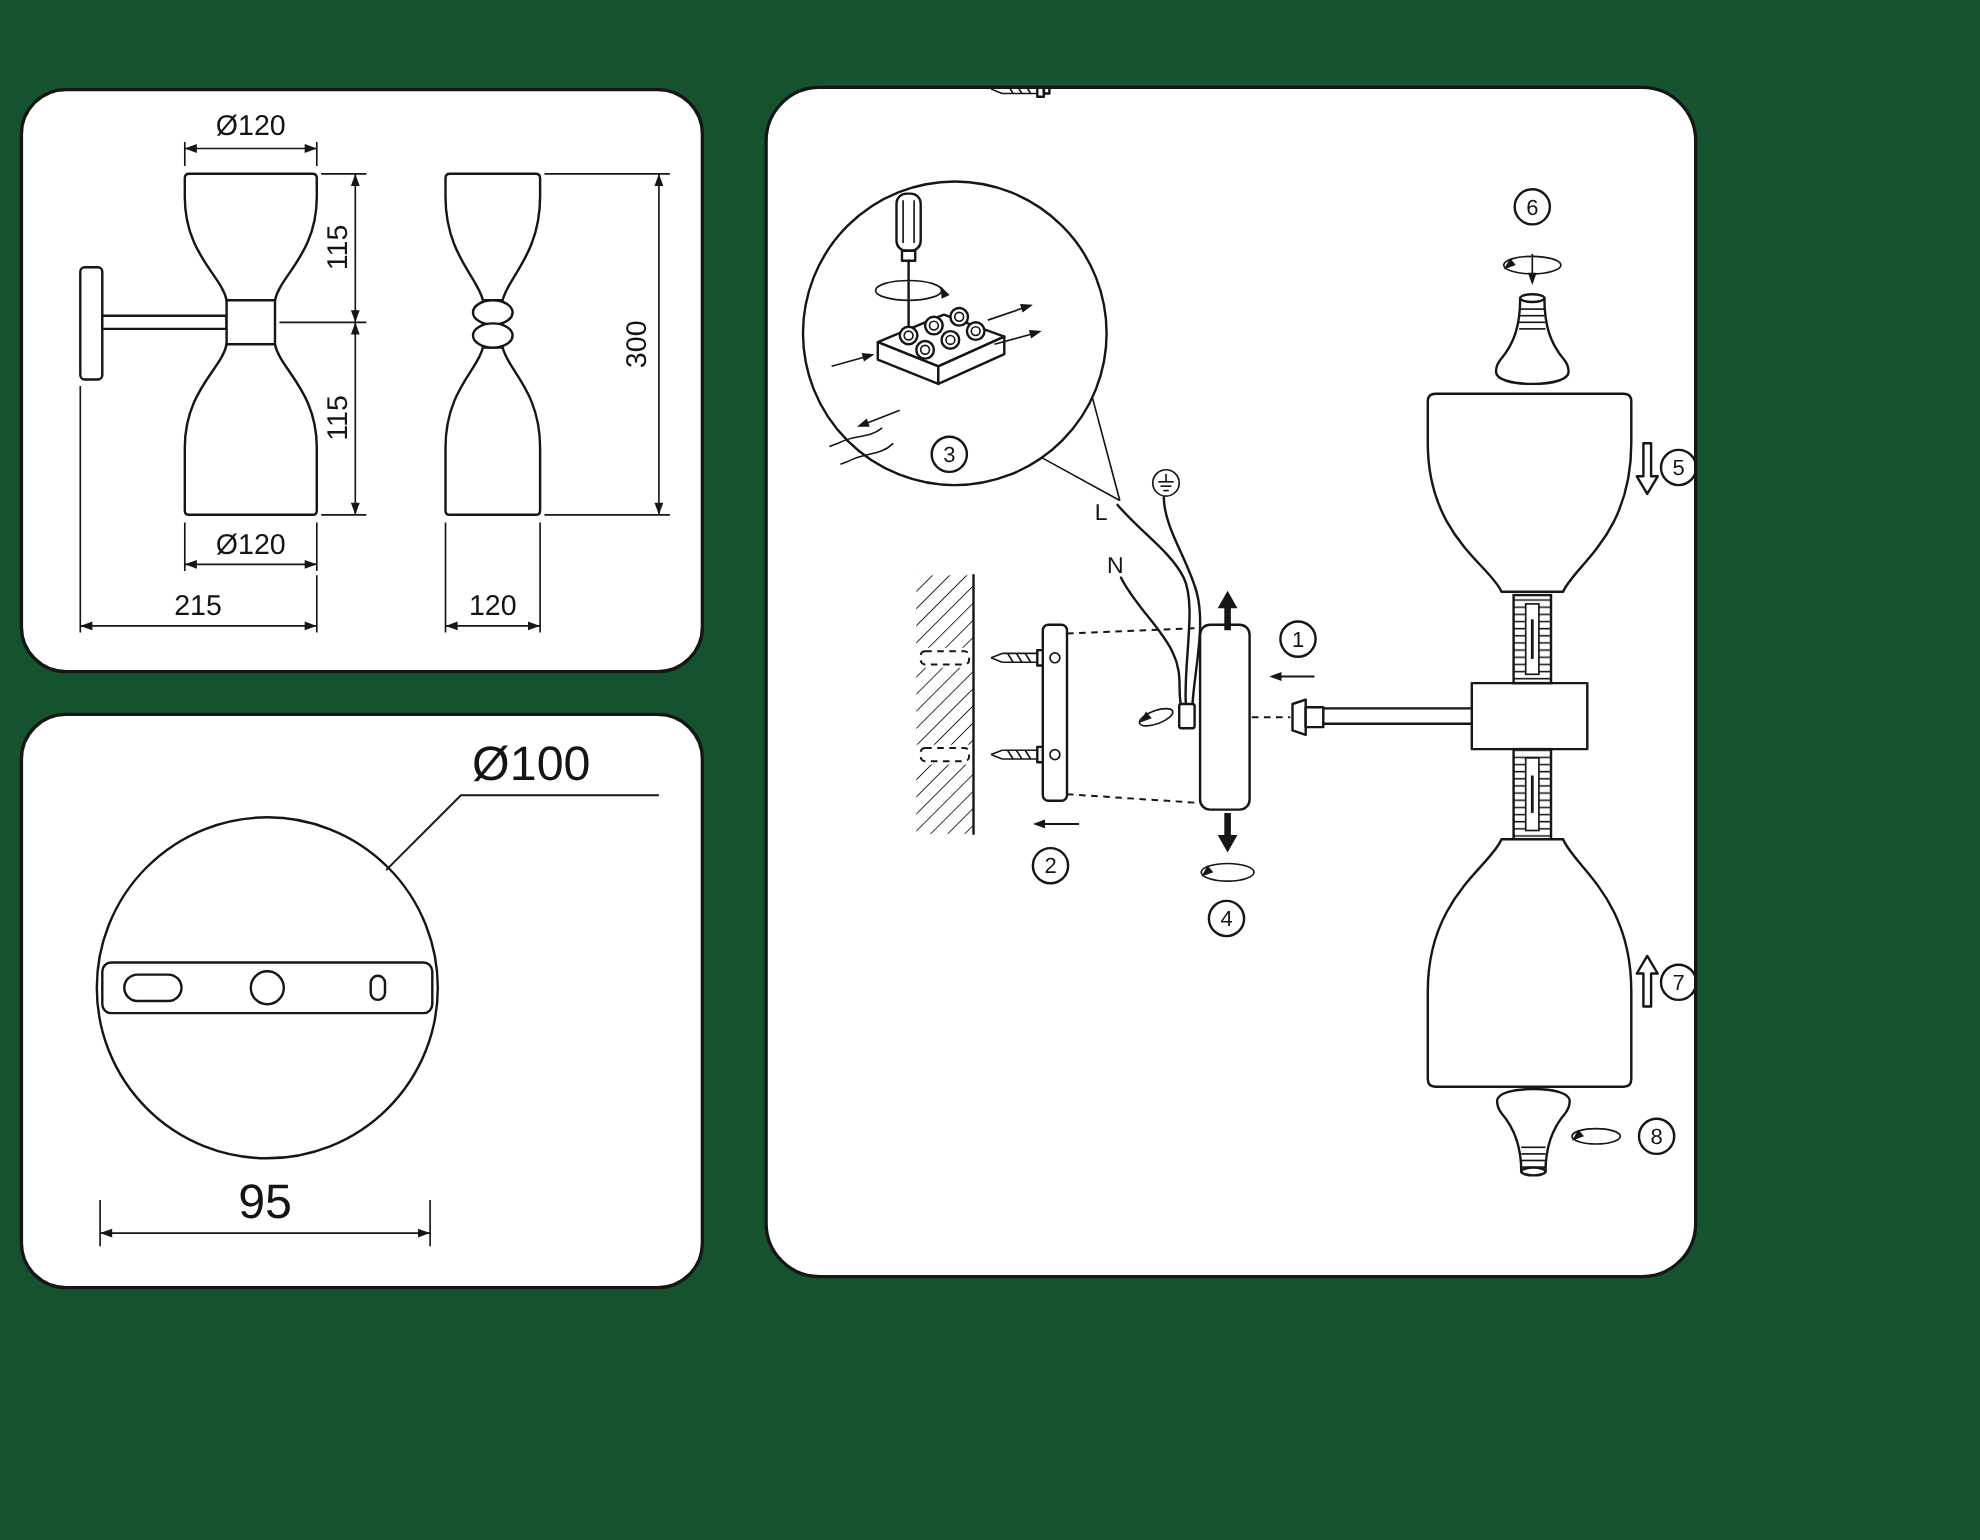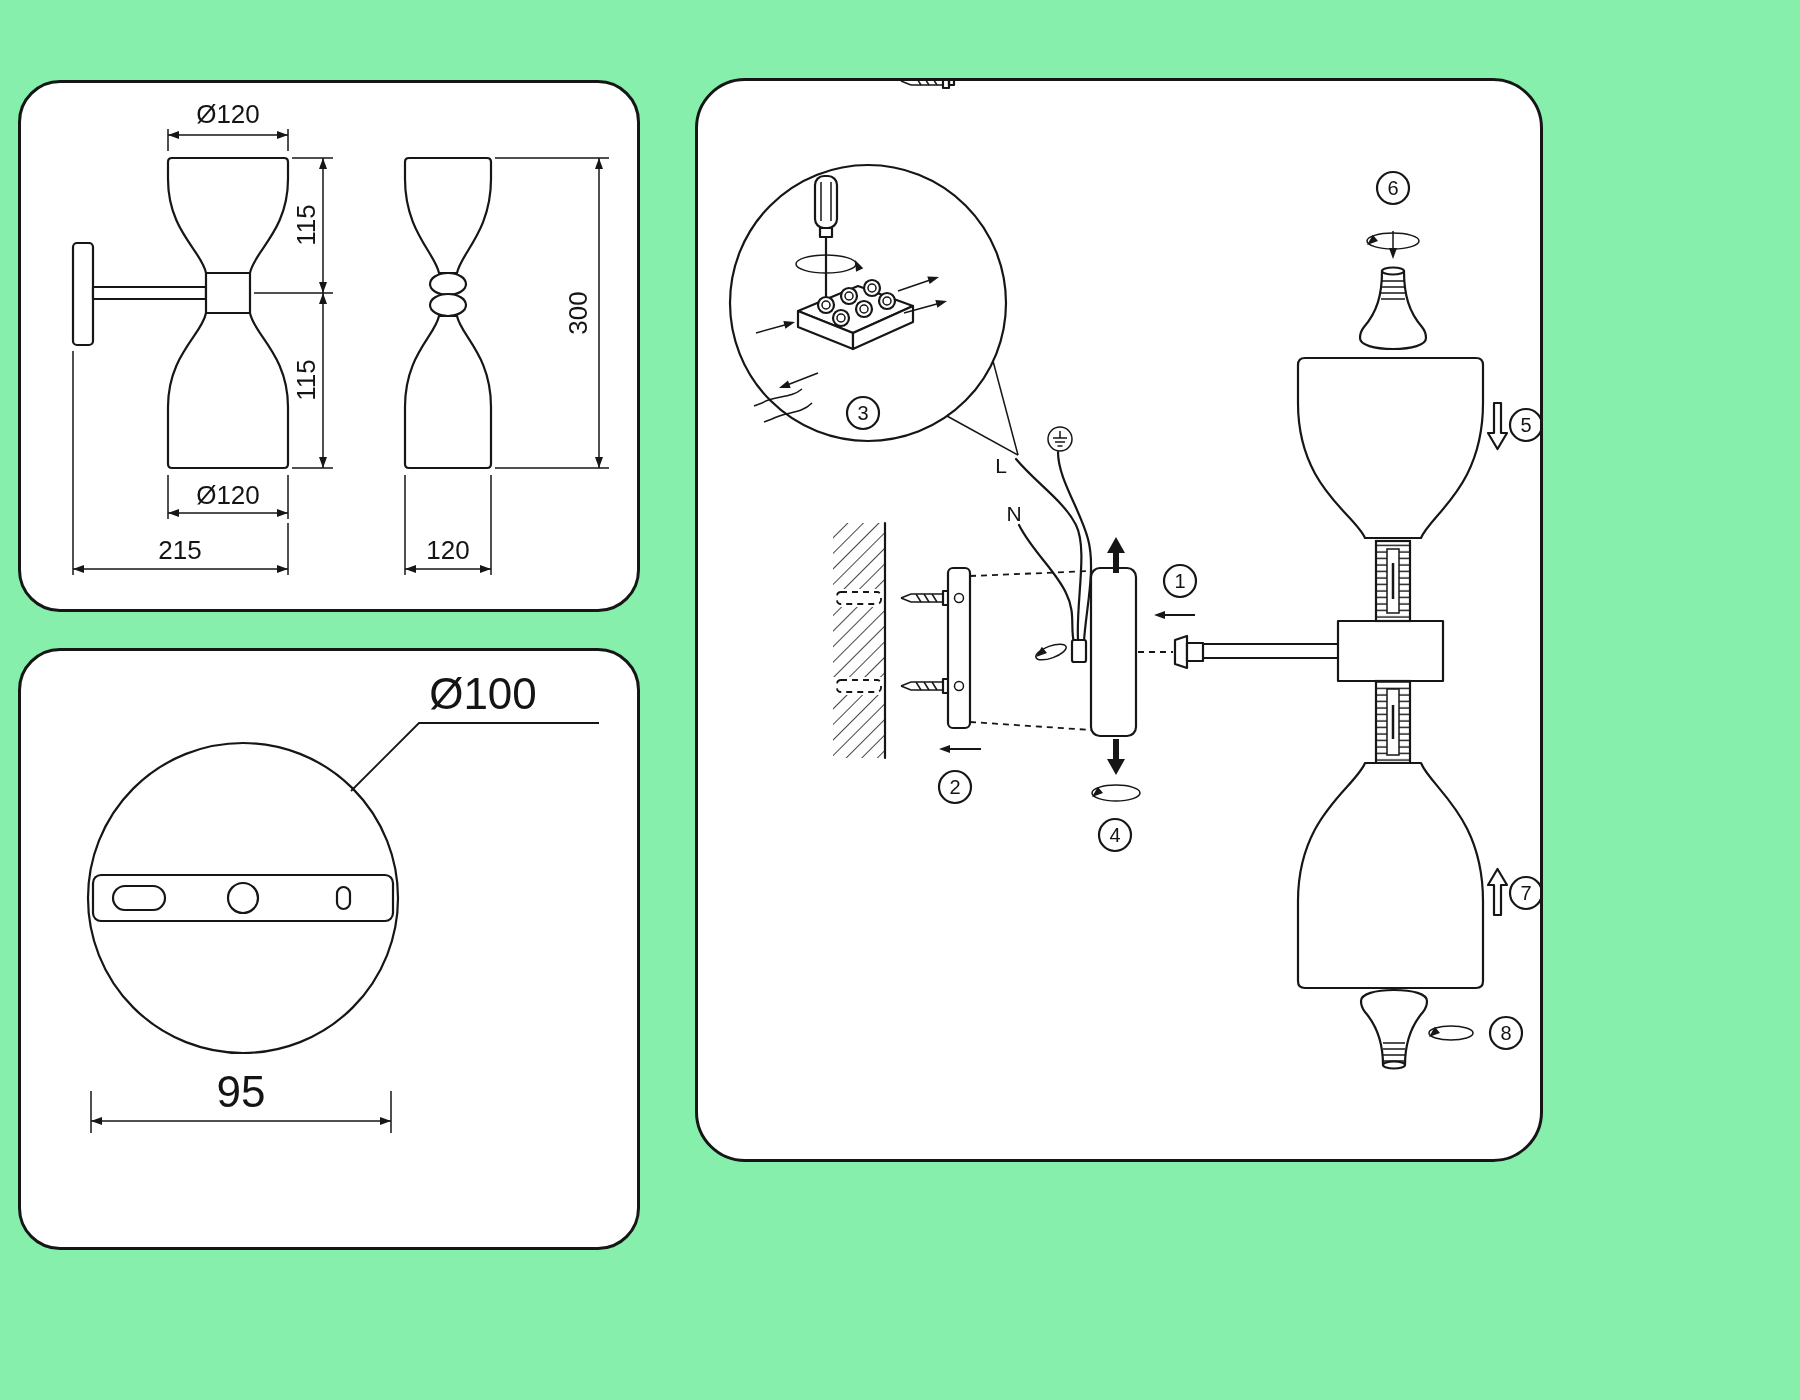--- a/index.html
+++ b/index.html
@@ -1,20 +1,20 @@
 <!DOCTYPE html>
 <html><head>
 <meta charset="utf-8">
 <style>
   html,body{margin:0;padding:0;background:#fff;}
-  .canvas{position:relative;width:1800px;height:1400px;background:#86efac;overflow:hidden;
+  .canvas{position:relative;width:1800px;height:1400px;background:#14532d;overflow:hidden;
           font-family:"Liberation Sans",sans-serif;}
   .panel{position:absolute;border:3px solid #161616;border-radius:42px;background:#fff;box-sizing:border-box;}
   .panel-a{left:18px;top:80px;width:622px;height:532px;}
-  .panel-b{left:18px;top:648px;width:622px;height:602px;text-align:right;}
+  .panel-b{left:18px;top:648px;width:622px;height:524px;text-align:right;}
   .panel-c{left:695px;top:78px;width:848px;height:1084px;border-radius:50px;}
   svg{display:block;}
   
   .s2{fill:none;stroke:#161616;stroke-width:2.2;stroke-linecap:round;stroke-linejoin:round;}
   .s2w{fill:#fff;stroke:#161616;stroke-width:2.2;stroke-linejoin:round;}
   .thin{fill:none;stroke:#161616;stroke-width:1.5;}
   .ld{fill:none;stroke:#161616;stroke-width:1.8;}
   .dash{fill:none;stroke:#161616;stroke-width:1.8;stroke-dasharray:6 5;}
   .fb{fill:#161616;stroke:none;}
   text{font-family:"Liberation Sans",sans-serif;fill:#141414;}

